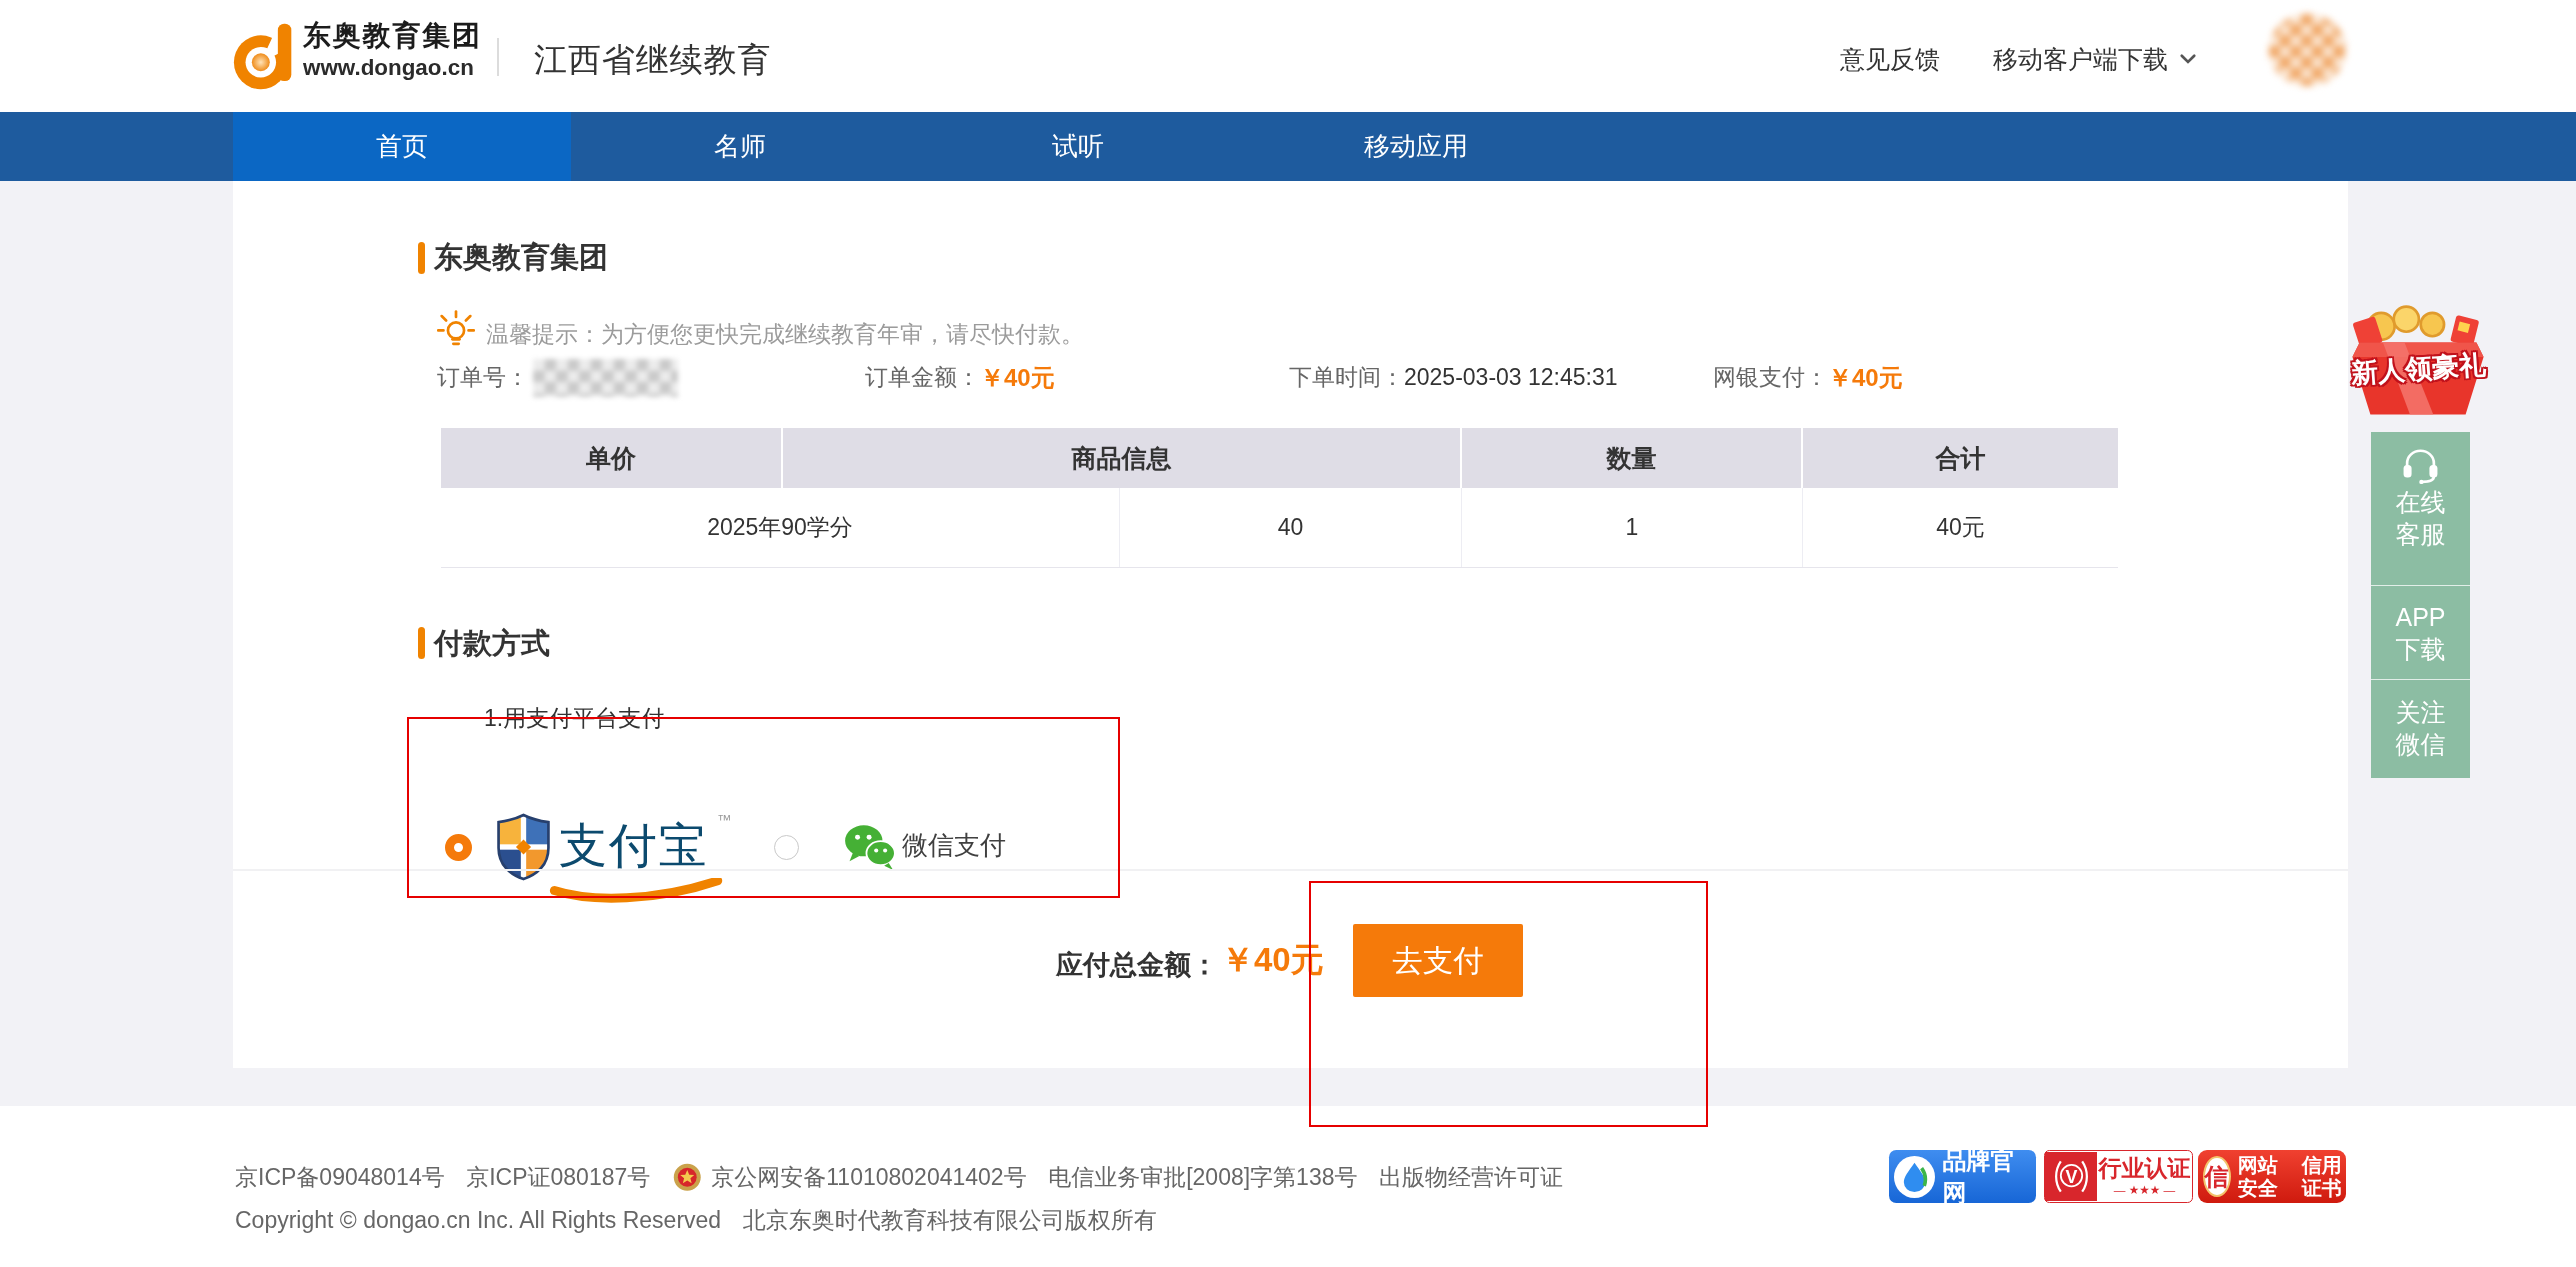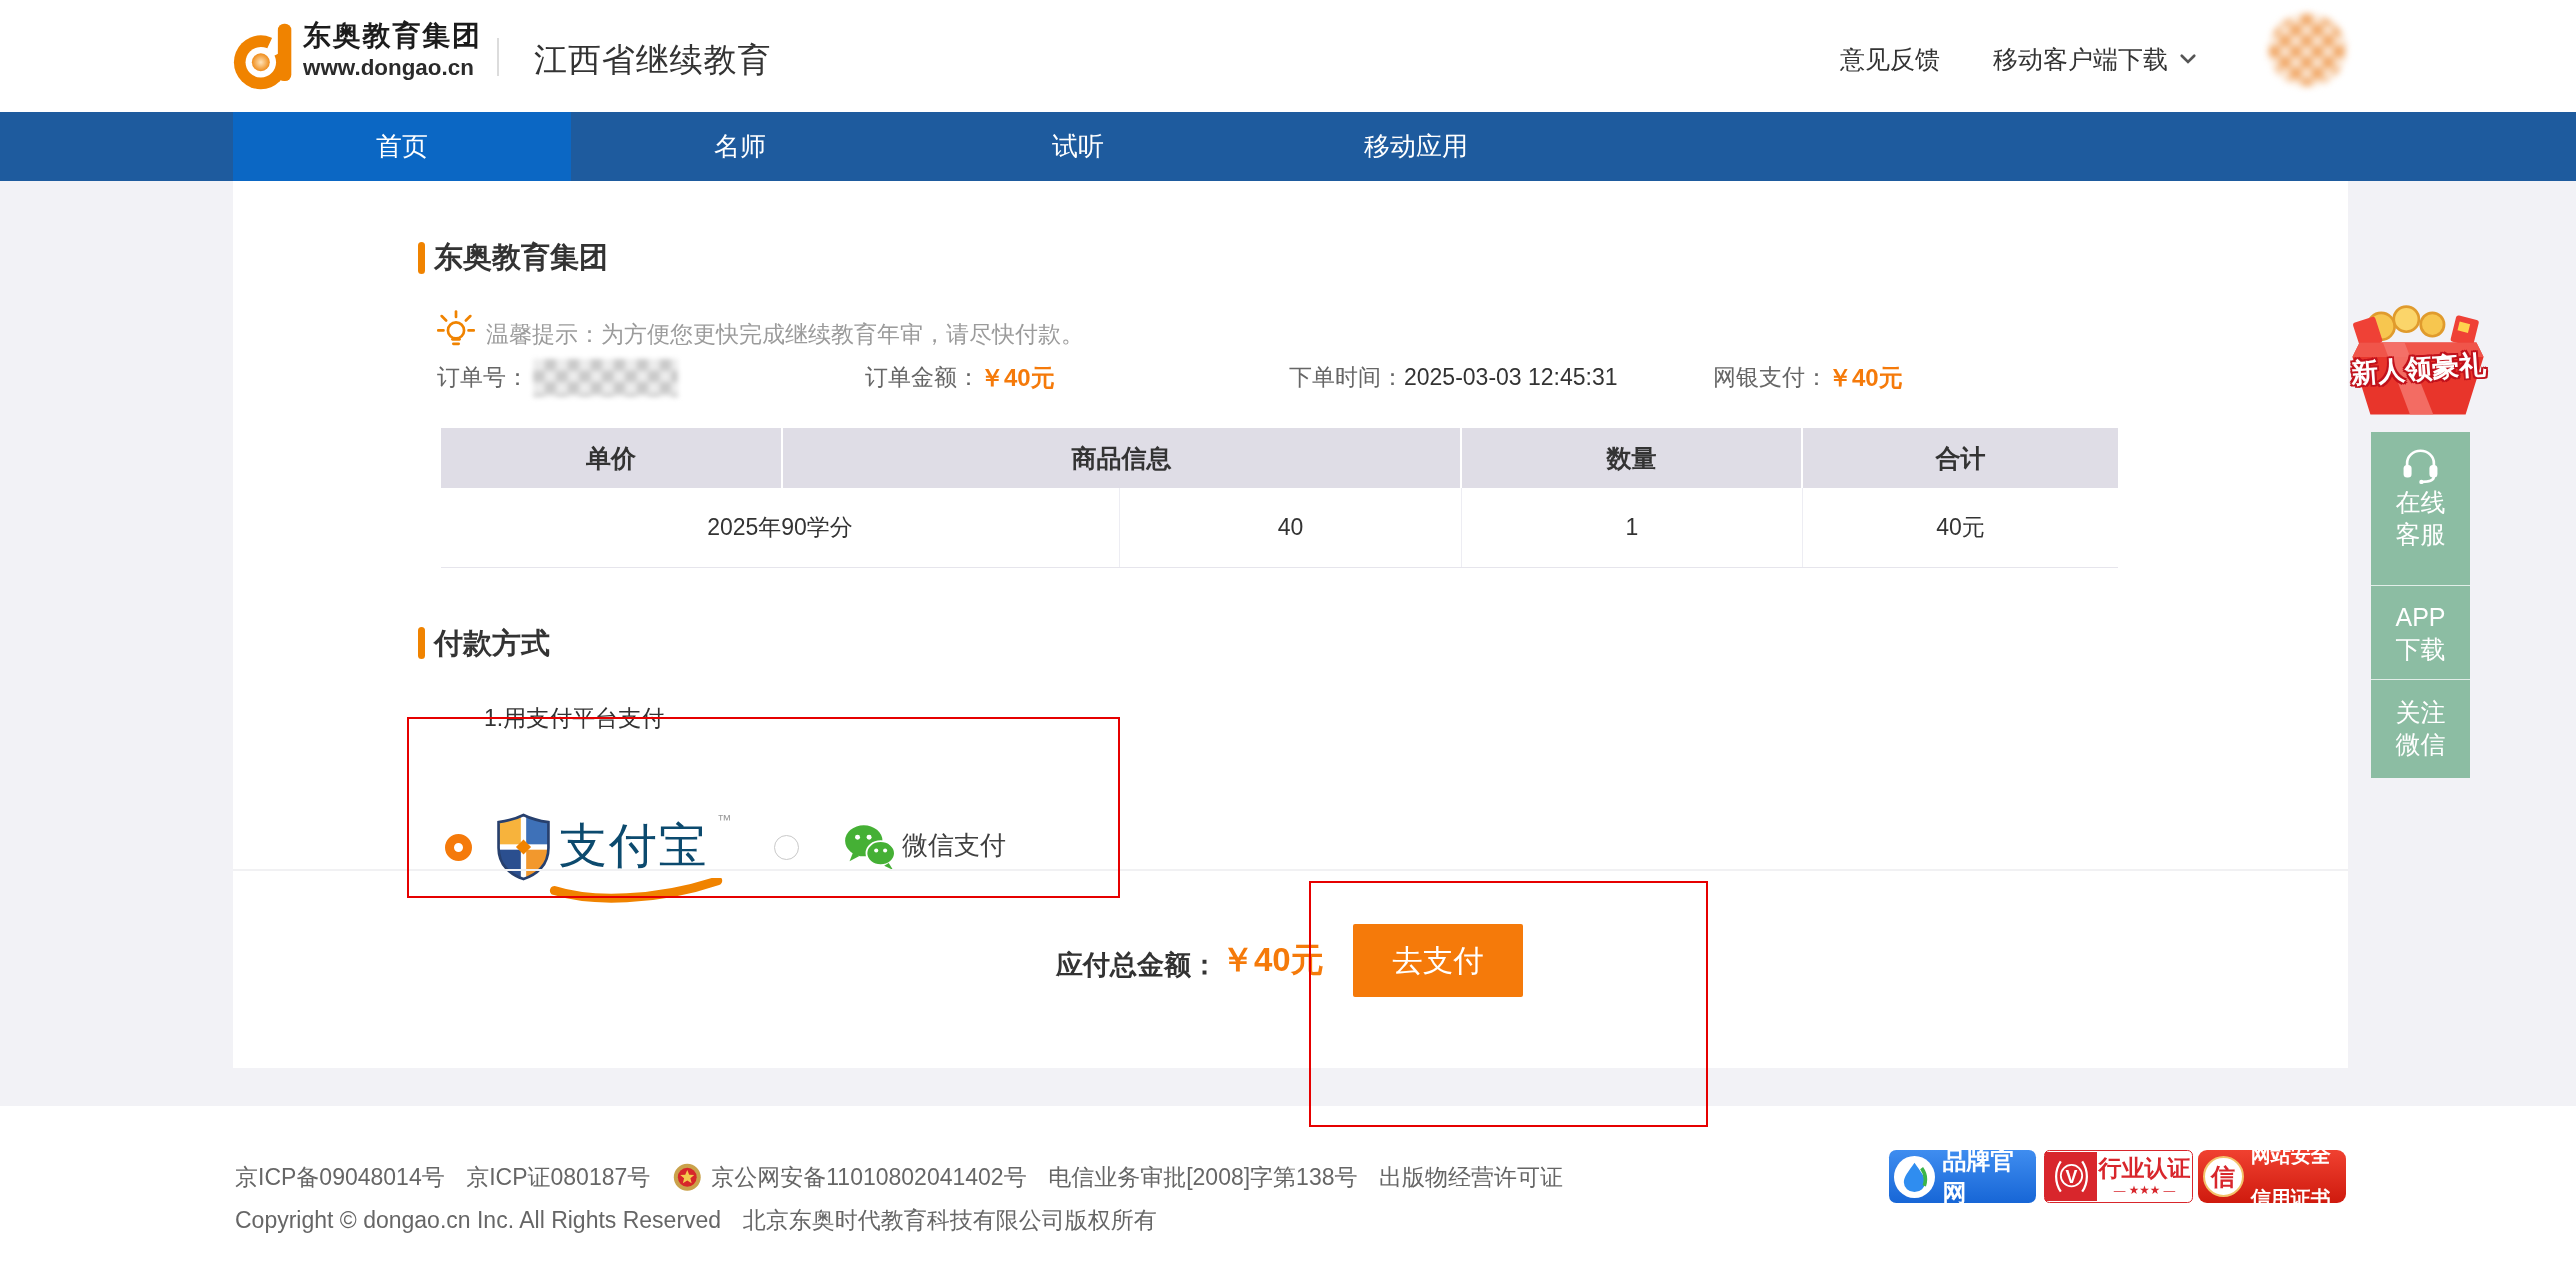--- a/index.html
+++ b/index.html
@@ -78,21 +78,21 @@
   .badge1 .disc{width:42px;height:42px;background:#fff;border-radius:50%;margin-left:5.4px;display:flex;align-items:center;justify-content:center;}
   .badge1 .lbl{margin-left:7.2px;font-size:24px;font-weight:bold;color:#fff;}
   .badge2{left:2044px;width:149px;background:#fff;border:1.8px solid #d8262c;border-radius:5.4px;}
   .badge2 .left{width:52px;height:49px;background:#d8262c;display:flex;align-items:center;justify-content:center;}
   .badge2 .right{flex:1;display:flex;flex-direction:column;align-items:center;justify-content:center;}
   .badge2 .lbl{font-size:23px;font-weight:bold;color:#d8262c;line-height:25px;}
   .badge2 .stars{font-size:11.7px;color:#d8262c;margin-top:1.8px;}
   .badge3{left:2198px;width:148px;background:linear-gradient(180deg,#f04130,#cf1a0e);border-radius:9px;}
   .badge3 .disc{position:relative;width:41px;height:41px;background:#fff;border:2.7px solid #f3c26b;border-radius:50%;margin-left:4.5px;
     display:flex;align-items:center;justify-content:center;font-size:24px;font-weight:bold;color:#d8262c;box-sizing:border-box;}
-  .badge3 .col{margin-left:7.2px;display:flex;flex-direction:column;gap:20px;}
+  .badge3 .col{margin-left:7.2px;display:flex;flex-direction:row;gap:20px;}
   .badge3 .lbl{font-size:20px;font-weight:bold;color:#fff;line-height:23px;}
 </style>
 </head>
 <body>
 
 <div id="page">
 
   <div class="hdr">
     <div class="abs" style="left:233px;top:20px;display:flex;cursor:pointer;">
       <svg width="61" height="72" viewBox="0 0 68 80">

